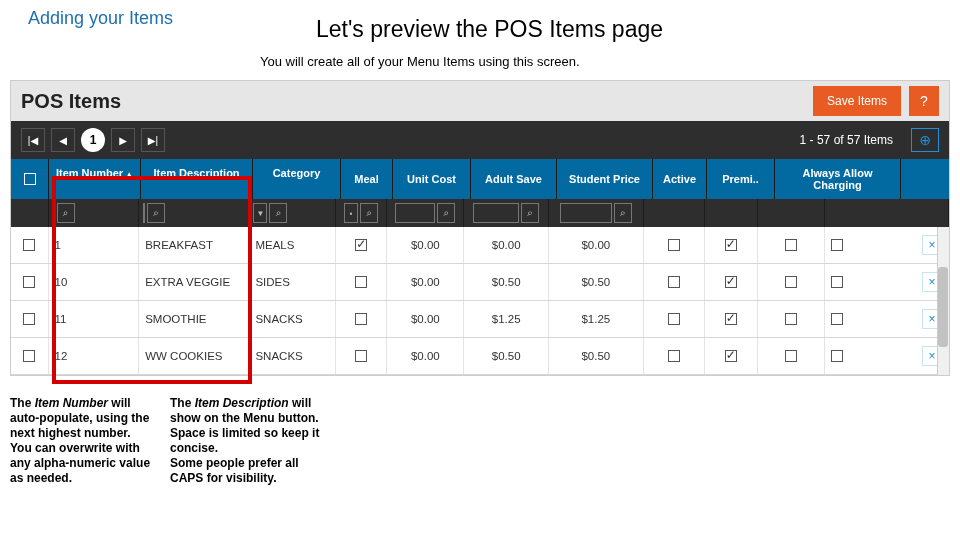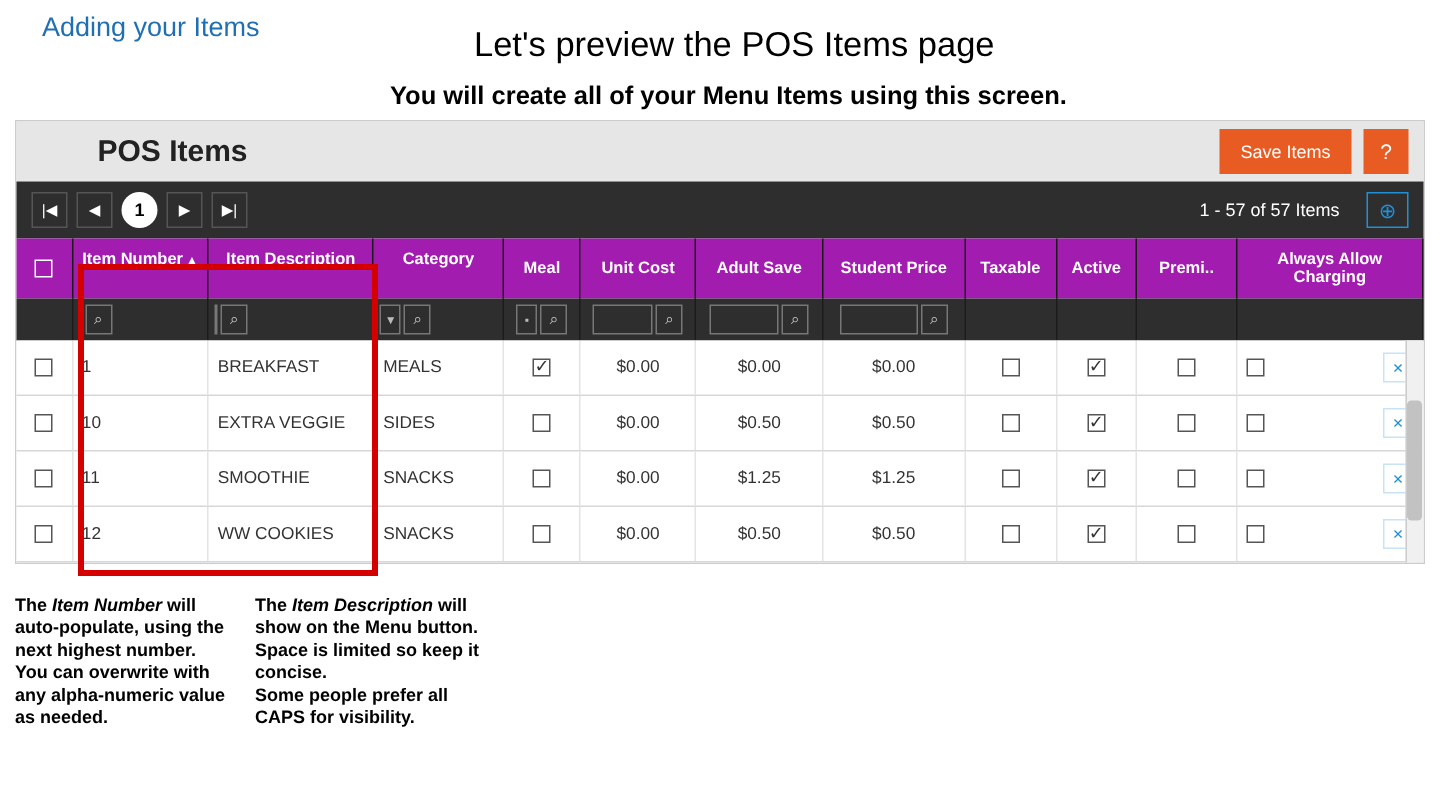--- a/index.html
+++ b/index.html
@@ -2,39 +2,39 @@
 <html><head>
 <meta charset="utf-8">
 <style>
   * { box-sizing: border-box; margin: 0; padding: 0; }
   html, body { width: 960px; height: 540px; font-family: "Segoe UI", Arial, sans-serif; background: #fff; overflow: hidden; }
 
   .slide { position: relative; width: 960px; height: 448px; }
 
   .heading-top { position: absolute; left: 28px; top: 8px; color: #1F6FB2; font-size: 18px; font-weight: 400; }
   .preview-title { position: absolute; left: 316px; top: 16px; font-size: 23px; }
-  .preview-sub  { position: absolute; left: 260px; top: 54px; font-size: 17px; font-weight: 700; }
+  .preview-sub  { position: absolute; left: 260px; top: 54px; font-size: 13px; font-weight: 400; }
 
   .app { position: absolute; left: 10px; top: 80px; width: 940px; border: 1px solid #ccc; }
 
   .app-top { background: #E6E6E6; height: 40px; display: flex; align-items: center; padding: 0 10px; }
-  .app-title { font-size: 20px; font-weight: 600; color: #222; margin-left: 44px; }
+  .app-title { font-size: 20px; font-weight: 600; color: #222; }
   .spacer { flex: 1; }
   .save-btn { background: #E85C24; color: #fff; font-size: 12px; padding: 8px 14px; border: none; cursor: pointer; }
   .help-btn { background: #E85C24; color: #fff; width: 30px; height: 30px; display: flex; align-items: center; justify-content: center; margin-left: 8px; font-size: 14px; cursor: pointer; }
 
   .toolbar { background: #2E2E2E; height: 38px; display: flex; align-items: center; padding: 0 10px; color: #fff; font-size: 12px; }
   .pager { display: flex; align-items: center; gap: 6px; }
   .pager .pgbtn { width: 24px; height: 24px; border: 1px solid #555; display: flex; align-items: center; justify-content: center; font-size: 10px; cursor: pointer; }
   .pager .pgnum { width: 24px; height: 24px; background: #fff; color: #000; border-radius: 50%; display: flex; align-items: center; justify-content: center; font-weight: bold; }
   .toolbar-right { margin-left: auto; display:flex; align-items:center; gap:18px; }
   .add-btn { width: 28px; height: 24px; border: 1px solid #1F8FD6; color: #1F8FD6; display:flex; align-items:center; justify-content:center; font-size:14px; cursor:pointer;}
 
   
-  .hdr { background: #a21caf; display: flex; color: #fff; font-size: 11px; font-weight: 600; }
+  .hdr { background: #0369a1; display: flex; color: #fff; font-size: 11px; font-weight: 600; }
   .col { padding: 8px 6px; border-right: 1px solid #1c1c1c; display: flex; align-items: center; justify-content: center; }
   .hdr .col { flex-direction: column; text-align: center; }
   .c-chk   { width: 38px; }
   .c-num   { width: 92px; }
   .c-desc  { width: 112px; }
   .c-cat   { width: 88px; }
   .c-meal  { width: 52px; }
   .c-cost  { width: 78px; }
   .c-adult { width: 86px; }
   .c-stud  { width: 96px; }
@@ -112,21 +112,20 @@
         </div>
       <div class="col c-num">
           <span><span>Item Number</span><span class="sort-ind">▲</span></span>
         </div>
       <div class="col c-desc">Item Description</div>
       <div class="col c-cat">Category</div>
       <div class="col c-meal">Meal</div>
       <div class="col c-cost">Unit Cost</div>
       <div class="col c-adult">Adult Save</div>
       <div class="col c-stud">Student Price</div>
-      <div class="col c-tax">Taxable</div>
       <div class="col c-act">Active</div>
       <div class="col c-prem">Premi..</div>
       <div class="col c-allow">Always Allow Charging</div>
     </div>
 
     <div class="filt">
       <div class="col c-chk"></div>
       <div class="col c-num">
           <div class="fbox">
             <div class="finput"></div>

